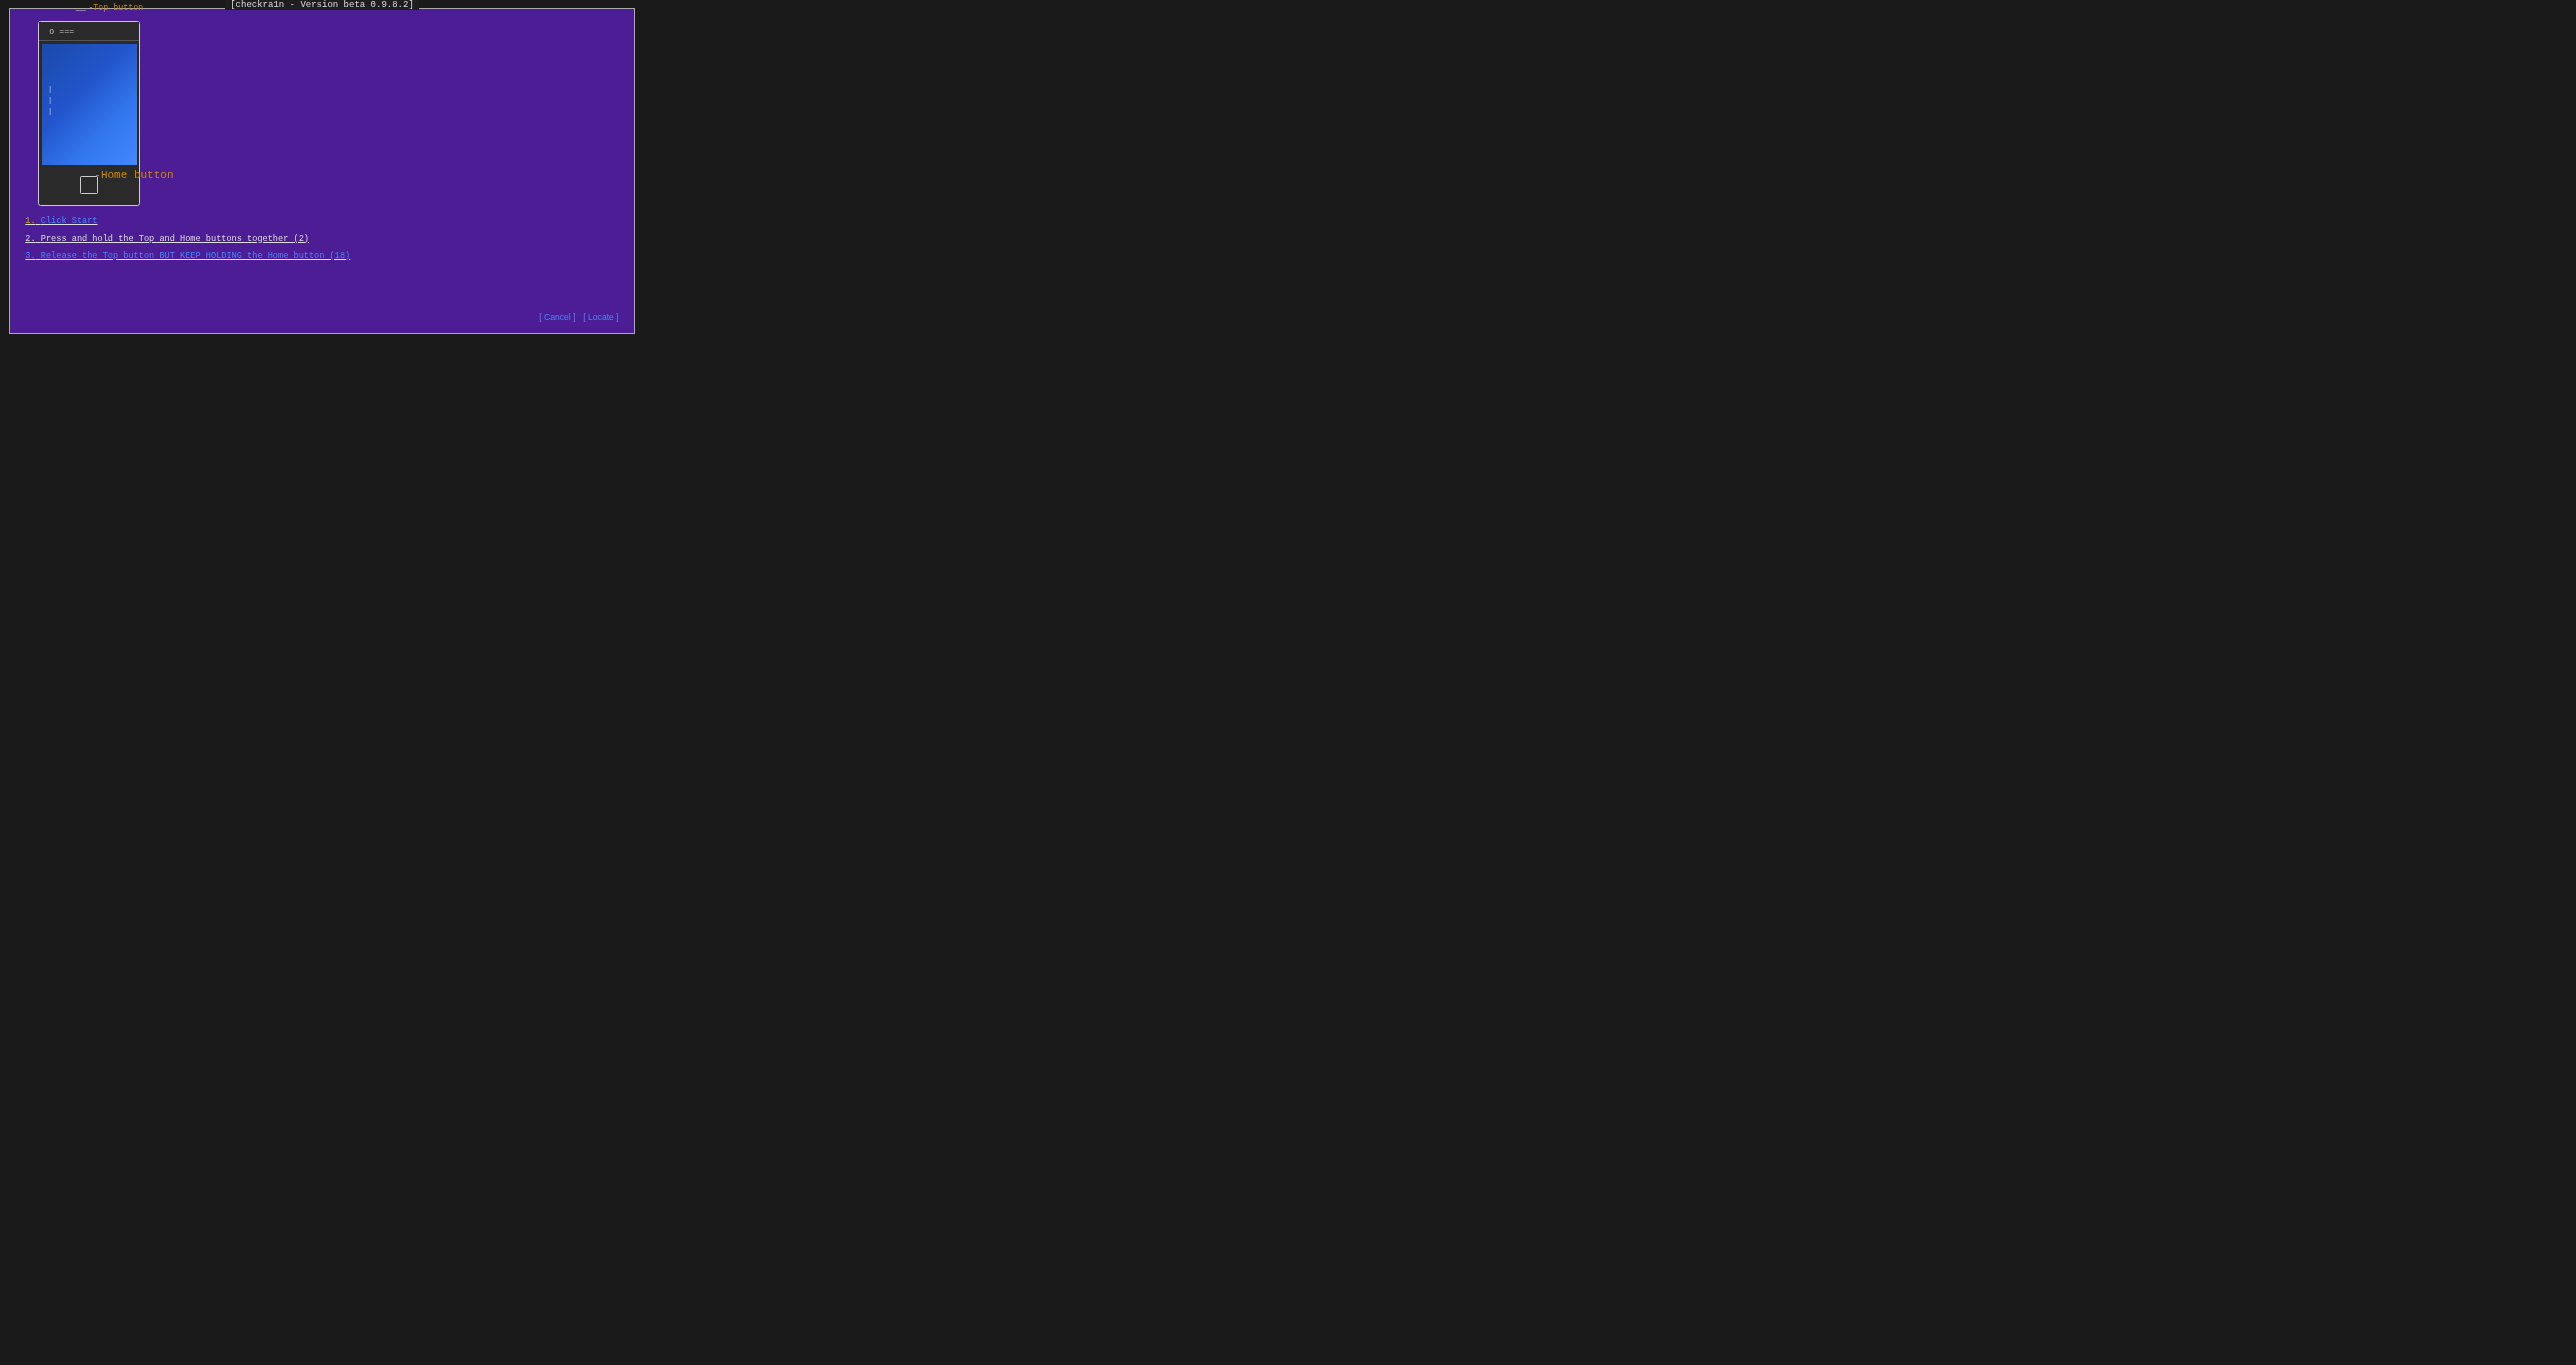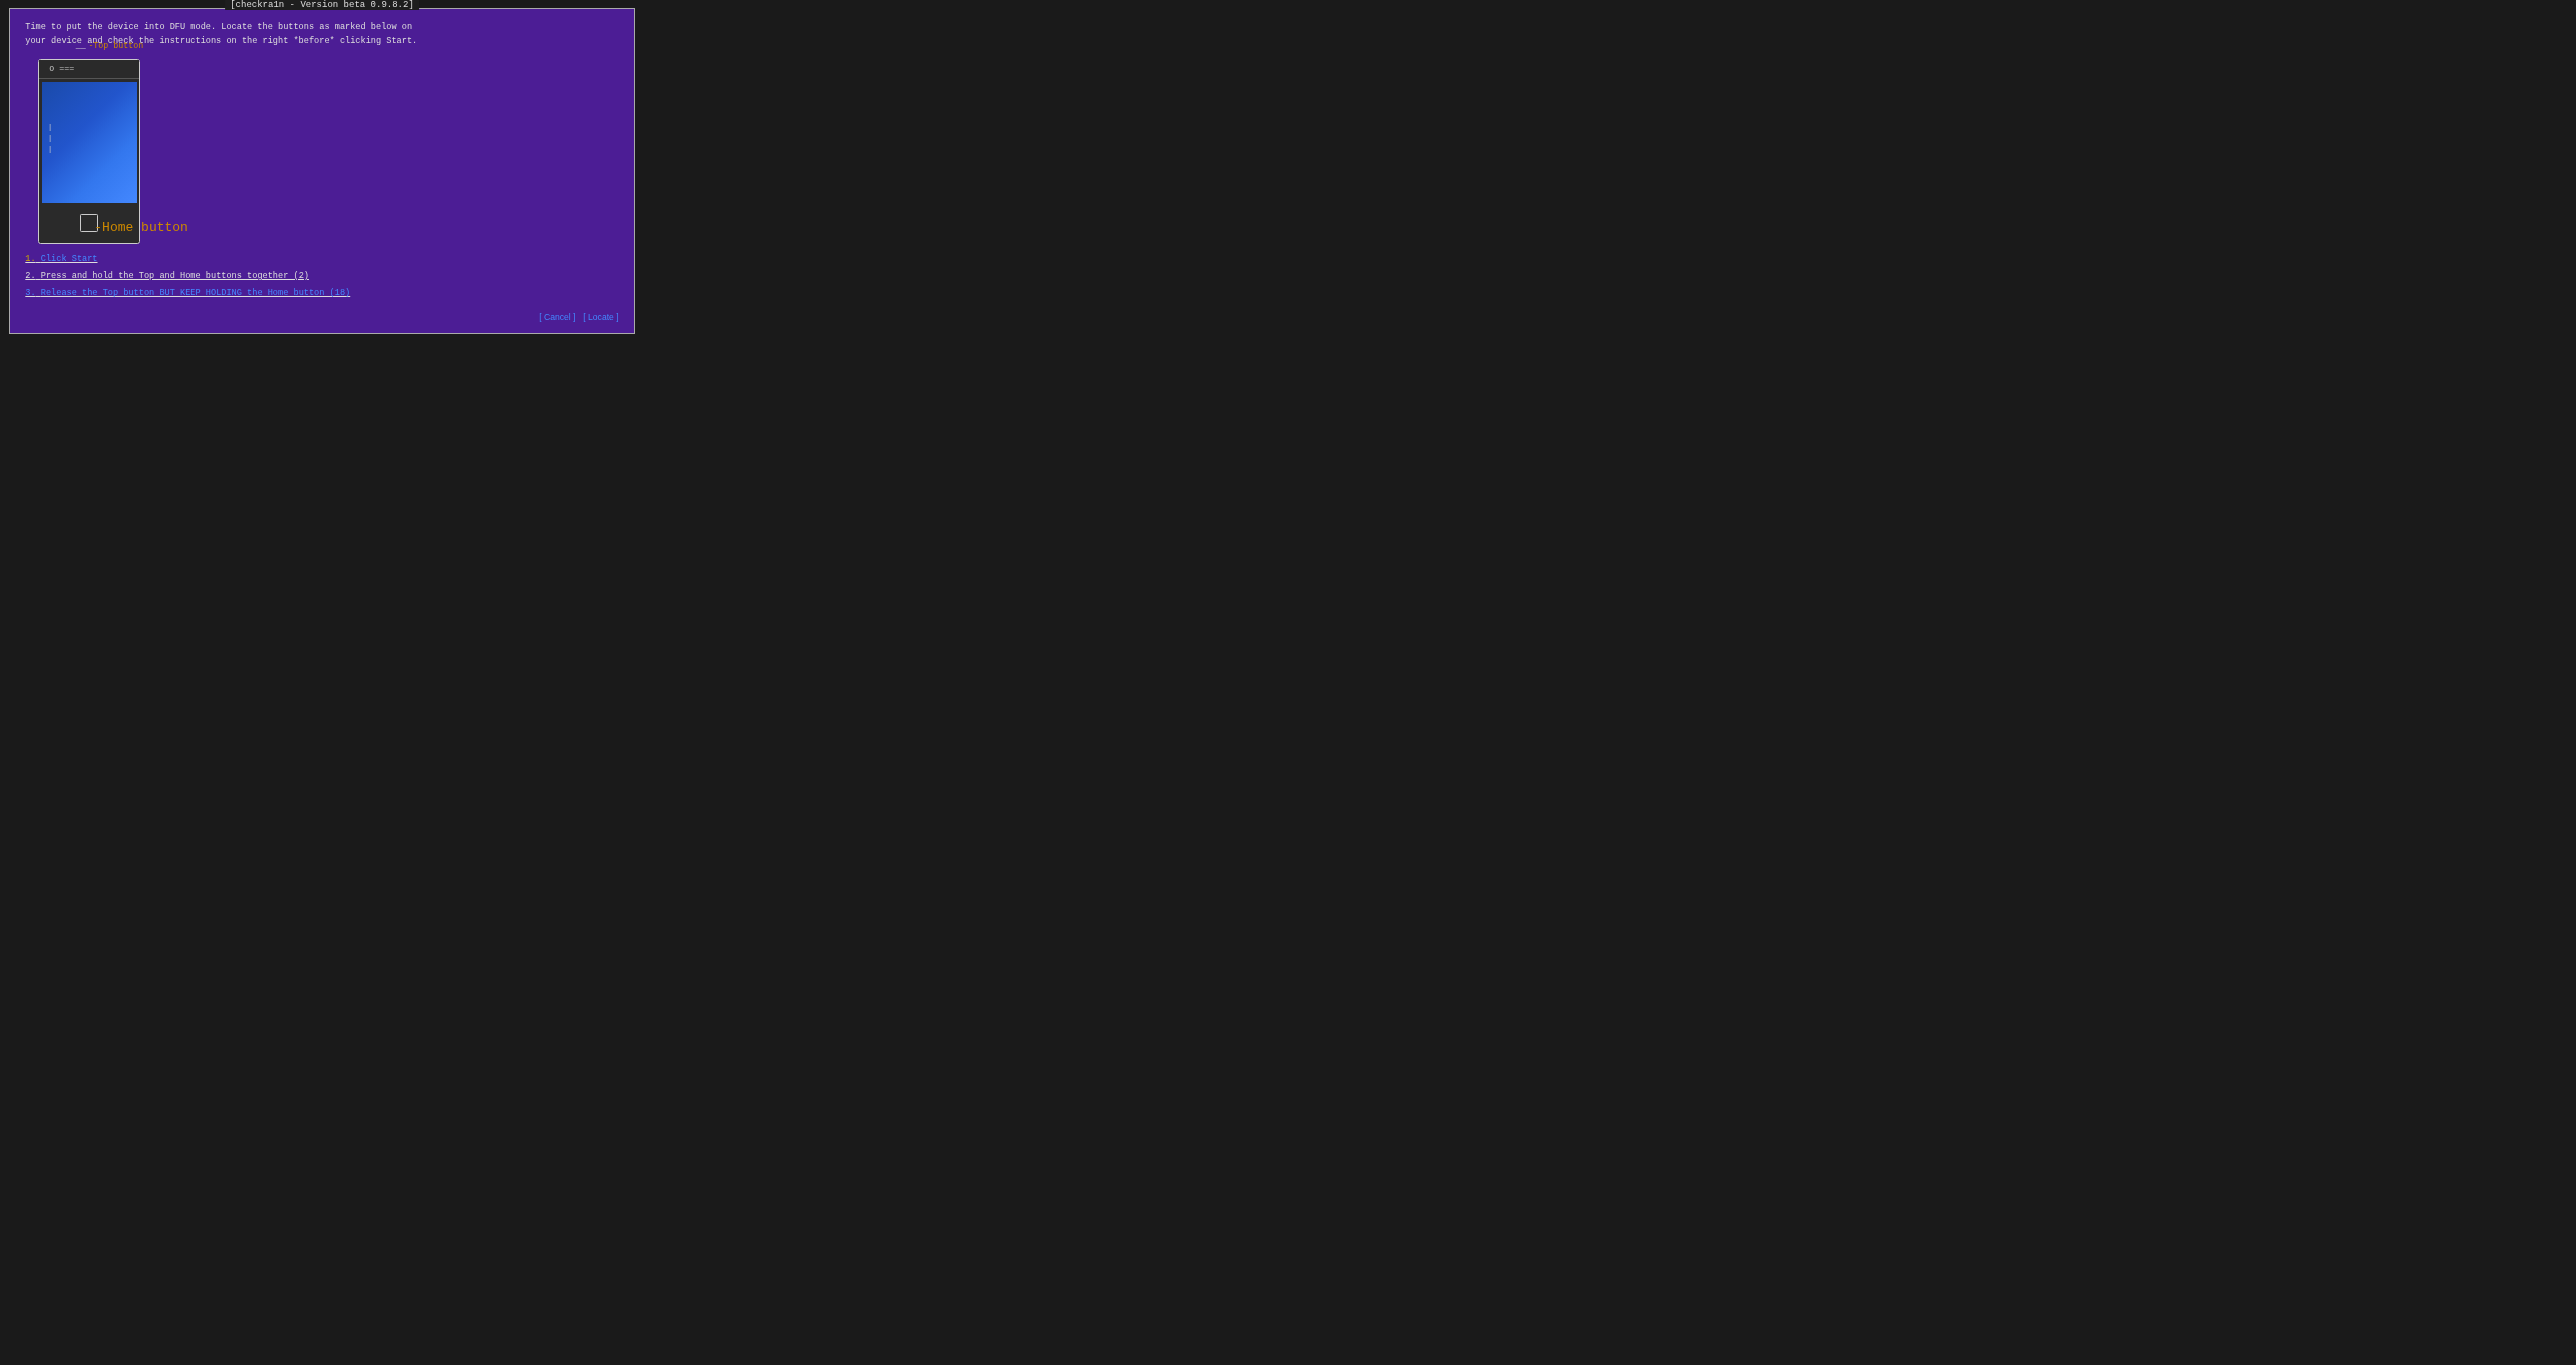--- a/index.html
+++ b/index.html
@@ -124,24 +124,24 @@
     }
 
     .side-button-dot {
       color: #cccccc;
       font-size: 7px;
       line-height: 1;
     }
 
     .home-button-label {
       position: absolute;
-      bottom: 9px;
+      bottom: 25px;
       left: 69px;
       color: #cc8800;
-      font-size: 13px;
+      font-size: 11px;
       white-space: nowrap;
     }
 
     .instructions-area {
       color: #dddddd;
       font-size: 8.6px;
       line-height: 1.7;
       flex: 1;
     }
 
@@ -177,24 +177,20 @@
     }
   </style>
 </head>
 <body>
 
 <div class="terminal-window">
   <div class="title-bar">
     <span>[checkra1n - Version beta 0.9.8.2]</span>
   </div>
 
-  <div class="intro-text">
-    <div>Time to put the device into DFU mode. Locate the buttons as marked below on</div>
-    <div>your device and check the instructions on the right *before* clicking Start.</div>
-  </div>
 
   <div class="content-area">
 
     <div class="device-container">
       <div class="top-button-label">
         <span style="color:#dddddd; margin-right:2.6px;">__</span><span>-Top button</span>
       </div>
 
       <div class="phone-outline">
         <div class="side-buttons">

